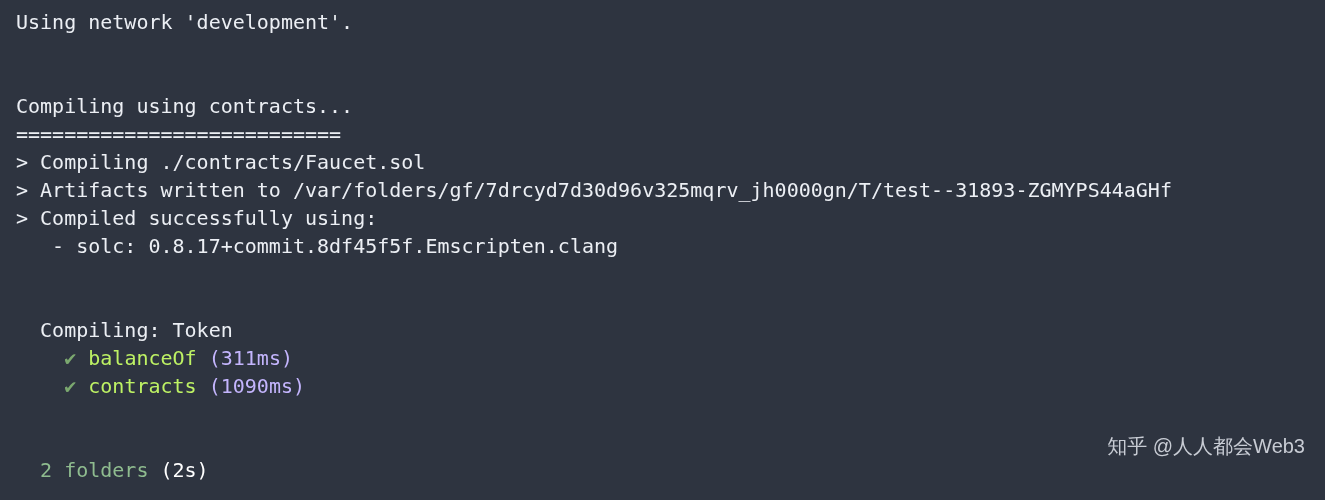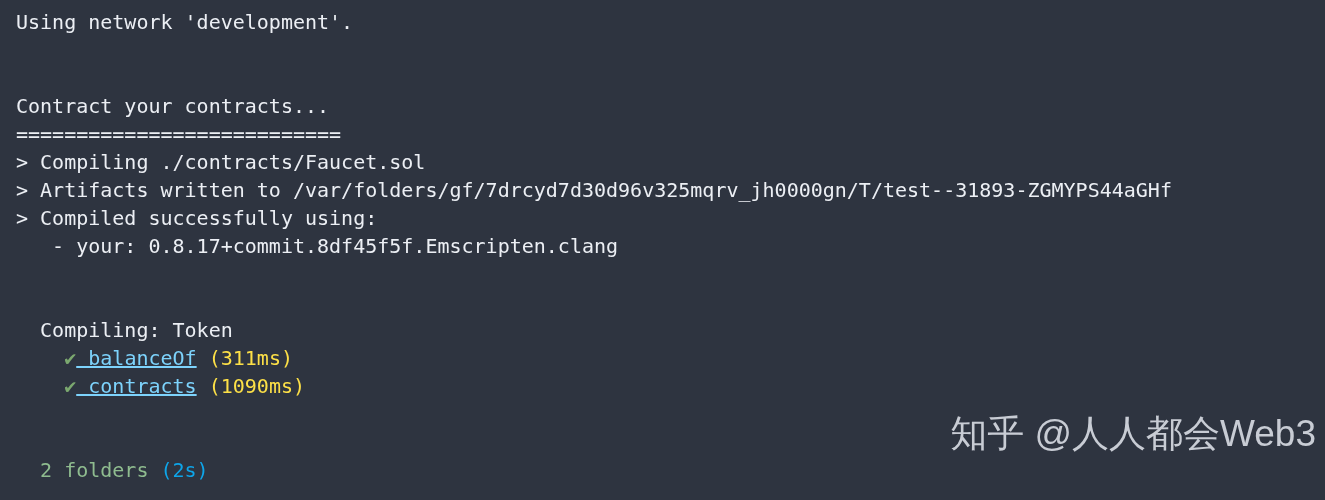--- a/index.html
+++ b/index.html
@@ -19,47 +19,47 @@
       position: relative;
       line-height: 1.4;
     }
     .line {
       white-space: pre;
     }
     .blank-line {
       height: 28px;
     }
     .white { color: #eceff4; }
-    .dim { color: #0ea5e9; }
-    .red { color: #fde047; }
-    .purple { color: #7dd3fc; text-decoration: underline; }
+    .dim { color: #ffffff; }
+    .red { color: #c4b5fd; }
+    .purple { color: #bef264; }
     .greenish { color: #8fbc8f; }
     .check { color: #7ba86f; }
     .watermark {
       position: absolute;
       bottom: 40px;
-      right: 9px;
+      right: 20px;
       font-family: -apple-system, BlinkMacSystemFont, 'Segoe UI', sans-serif;
-      font-size: 37px;
+      font-size: 20px;
       color: #c8ccd4;
       font-weight: 400;
     }
   </style>
 </head>
 <body>
 
 <div class="line white">Using network 'development'.</div>
 <div class="blank-line"></div>
 <div class="blank-line"></div>
-<div class="line white">Contract your contracts...</div>
+<div class="line white">Compiling using contracts...</div>
 <div class="line white">===========================</div>
 <div class="line white">&gt; Compiling ./contracts/Faucet.sol</div>
 <div class="line white">&gt; Artifacts written to /var/folders/gf/7drcyd7d30d96v325mqrv_jh0000gn/T/test--31893-ZGMYPS44aGHf</div>
 <div class="line white">&gt; Compiled successfully using:</div>
-<div class="line white">   - your: 0.8.17+commit.8df45f5f.Emscripten.clang</div>
+<div class="line white">   - solc: 0.8.17+commit.8df45f5f.Emscripten.clang</div>
 <div class="blank-line"></div>
 <div class="blank-line"></div>
 <div class="line white">  Compiling: Token</div>
 <div class="line"><span class="check">    ✔</span><span class="purple"> balanceOf</span><span class="red"> (311ms)</span></div>
 <div class="line"><span class="check">    ✔</span><span class="purple"> contracts</span><span class="red"> (1090ms)</span></div>
 <div class="blank-line"></div>
 <div class="blank-line"></div>
 <div class="line"><span class="greenish">  2</span><span class="greenish"> folders</span><span class="dim"> (2s)</span></div>
 
 <div class="watermark">知乎 @人人都会Web3</div>

